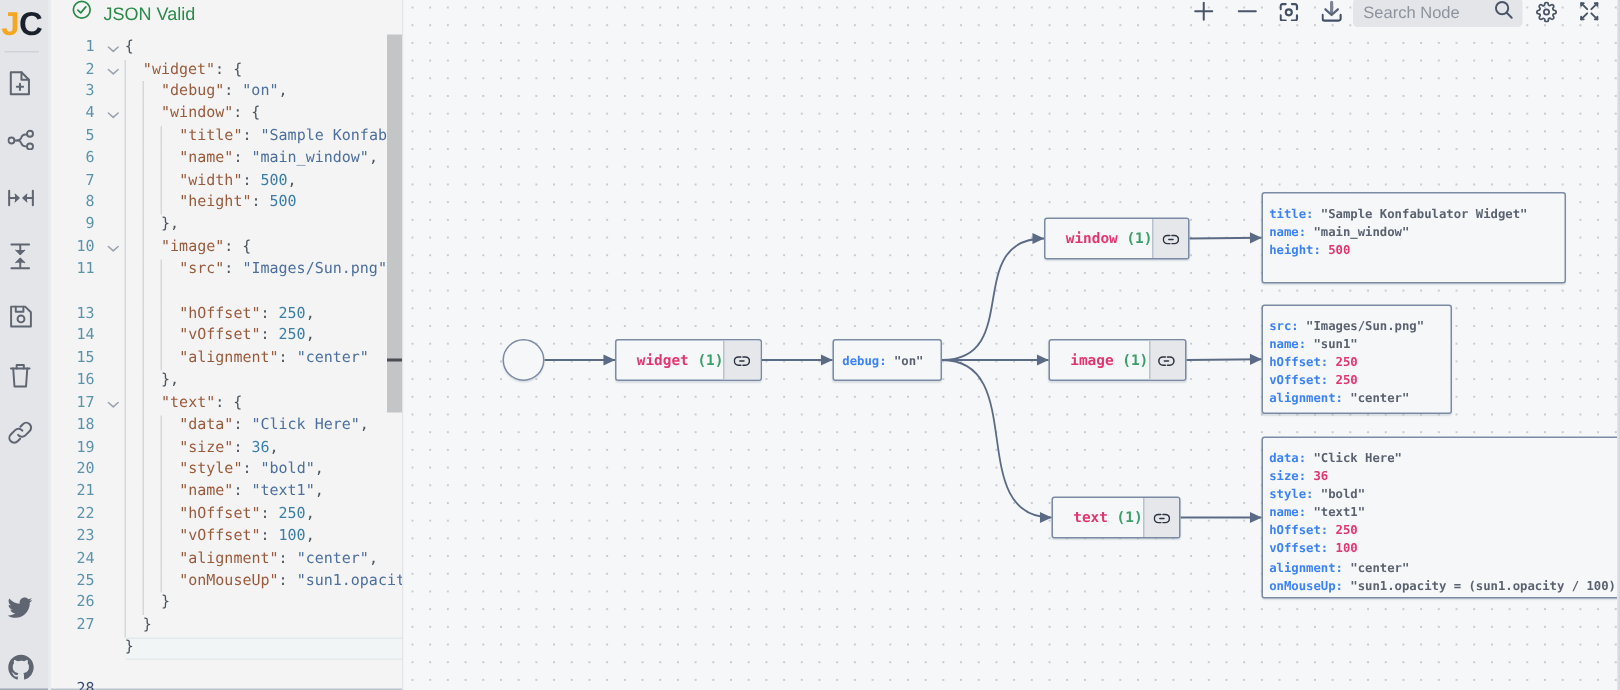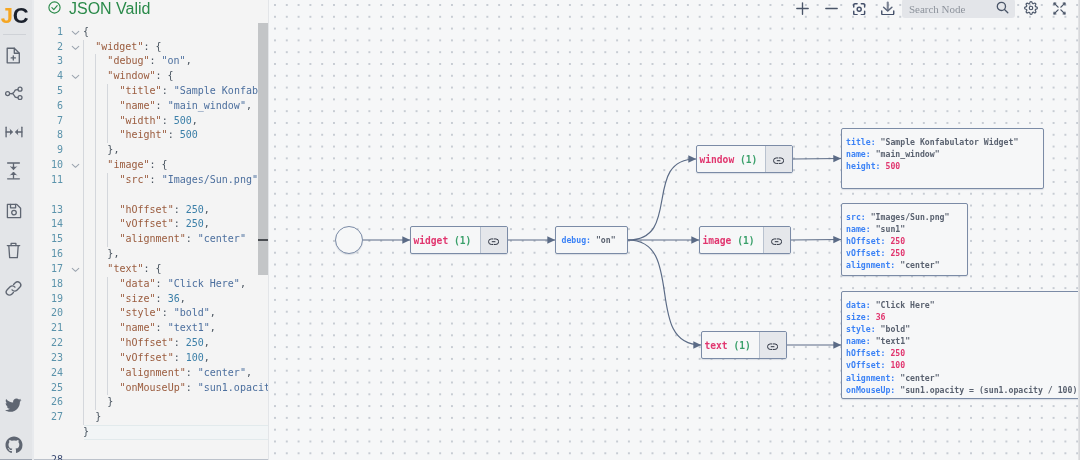--- a/index.html
+++ b/index.html
@@ -20,21 +20,21 @@
   #sb-bottom { position:absolute; left:0; top:458.5px; width:32px; height:1.5px; background:#9fa6b2; }
   .sb-btn { position:absolute; left:0; width:27px; height:26px; display:flex;
     align-items:center; justify-content:center; color:#5f6672; }
   .sb-btn svg { display:block; }
 
   
   #editor { width:236.5px; height:460px; background:#f4f4f4; position:relative;
     flex:0 0 236.5px; overflow:hidden; border-left:2px solid #e8eaed;
     border-right:1px solid #e3e5e8; }
   #status { height:17px; display:flex; align-items:center; padding-left:14px; gap:8px; }
-  #status .txt { color:#2a8a4a; font-size:16px; font-family:"Liberation Sans", sans-serif; }
+  #status .txt { color:#2a8a4a; font-size:12px; font-family:"Liberation Sans", sans-serif; }
   #code { position:absolute; left:0; top:24.7px; right:0; bottom:0;
     font-family:"DejaVu Sans Mono", monospace; font-size:10px; line-height:14.83px; }
   .ln { position:absolute; left:0; width:234.5px; height:14.83px; white-space:pre; }
   .lnum { position:absolute; left:9px; width:20px; text-align:right; color:#5b93ab;
     font-size:10px; font-family:"DejaVu Sans Mono", monospace; line-height:14.83px; }
   .chev { position:absolute; left:36px; width:11px; height:14.83px; }
   .ltext { position:absolute; left:40px; white-space:pre; font-family:"DejaVu Sans Mono", monospace;
     font-size:10px; line-height:14.83px; }
   .k { color:#9a5b3d; }
   .s { color:#4c6f9e; }
@@ -56,31 +56,31 @@
     background-image:radial-gradient(#c7ccd3 0.9px, transparent 0.9px);
     background-size:11.8px 11.8px; background-position:0.1px 10.9px; }
   #toolbar { position:absolute; right:6.5px; top:1.6px; height:17px; display:flex;
     align-items:center; gap:0; z-index:5; }
   .tb-btn { width:28.3px; height:17px; display:flex; align-items:center; justify-content:center;
     color:#4a5568; }
   #searchbox { width:113px; height:18.6px; background:#e3e5e9; border-radius:3px;
     display:flex; align-items:center; padding:0 6px 0 5px; margin:0 2px 0 0;
     position:relative; top:-1.4px; }
   #searchbox input { border:none; background:transparent; outline:none; flex:1;
-    font-size:11px; color:#6b7280; font-family:Liberation Serif, serif; width:80px; }
+    font-size:11px; color:#6b7280; font-family:Liberation Sans, sans-serif; width:80px; }
   #searchbox input::placeholder { color:#8d939c; }
 
   
   #edges { position:absolute; left:0; top:0; width:812px; height:460px; overflow:visible; }
   #nodes { position:absolute; left:0; top:0; width:812px; height:460px; }
   .node { position:absolute; background:#f6f7f8; border:1.1px solid #7b8ba6;
     border-radius:2px; display:flex; align-items:stretch; overflow:hidden;
     box-shadow:0 1px 1px rgba(110,125,150,0.20); }
   .node.circle { border-radius:50%; }
-  .node .lbl { flex:1 1 auto; display:flex; align-items:center; padding-left:3px;
+  .node .lbl { flex:1 1 auto; display:flex; align-items:center; padding-left:14px;
     font-family:"DejaVu Sans Mono", monospace; font-size:9.6px;
     font-weight:bold; letter-spacing:0px; white-space:pre; }
   .node .lbltxt { position:relative; top:0.9px; }
   .node .kname { color:#e1366f; }
   .node .cnt { color:#3aa06a; }
   .node .linkcell { width:27px; border-left:1px solid #b9c2cf; background:#e5e7eb;
     display:flex; align-items:center; justify-content:center; }
   .node.kvnode { padding:0 6px; }
   .node.kvnode .rows { display:flex; flex-direction:column; justify-content:center;
     font-family:"DejaVu Sans Mono", monospace; font-size:8.18px; font-weight:bold; line-height:12.1px; }

